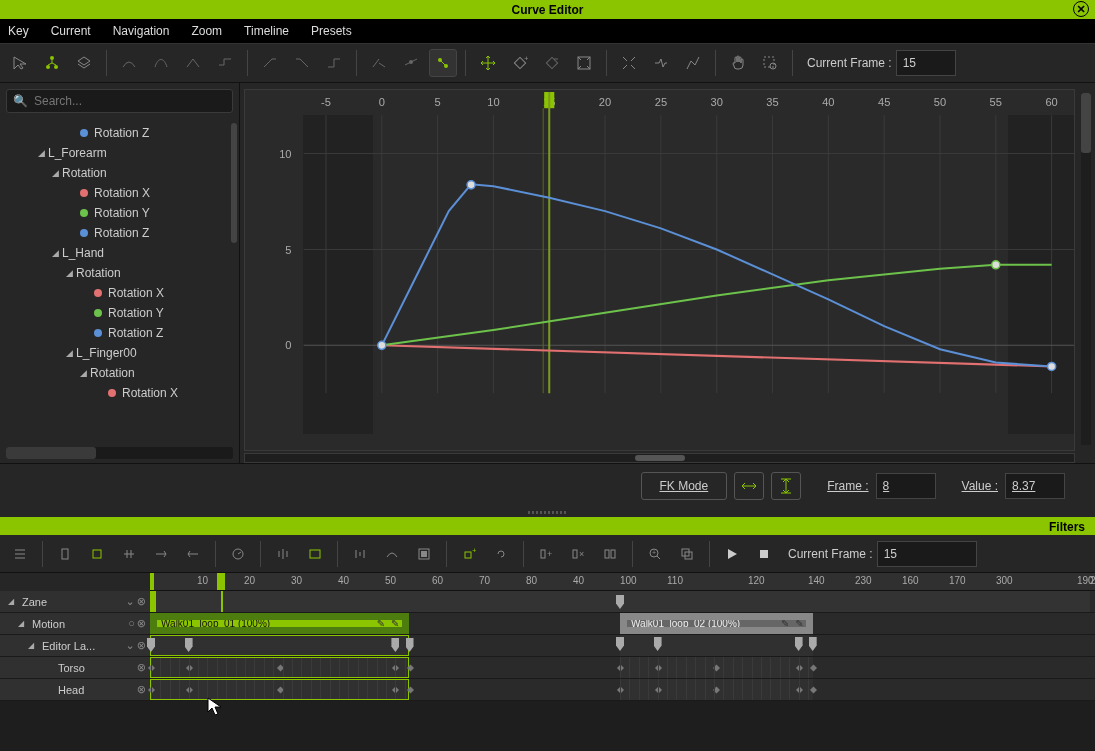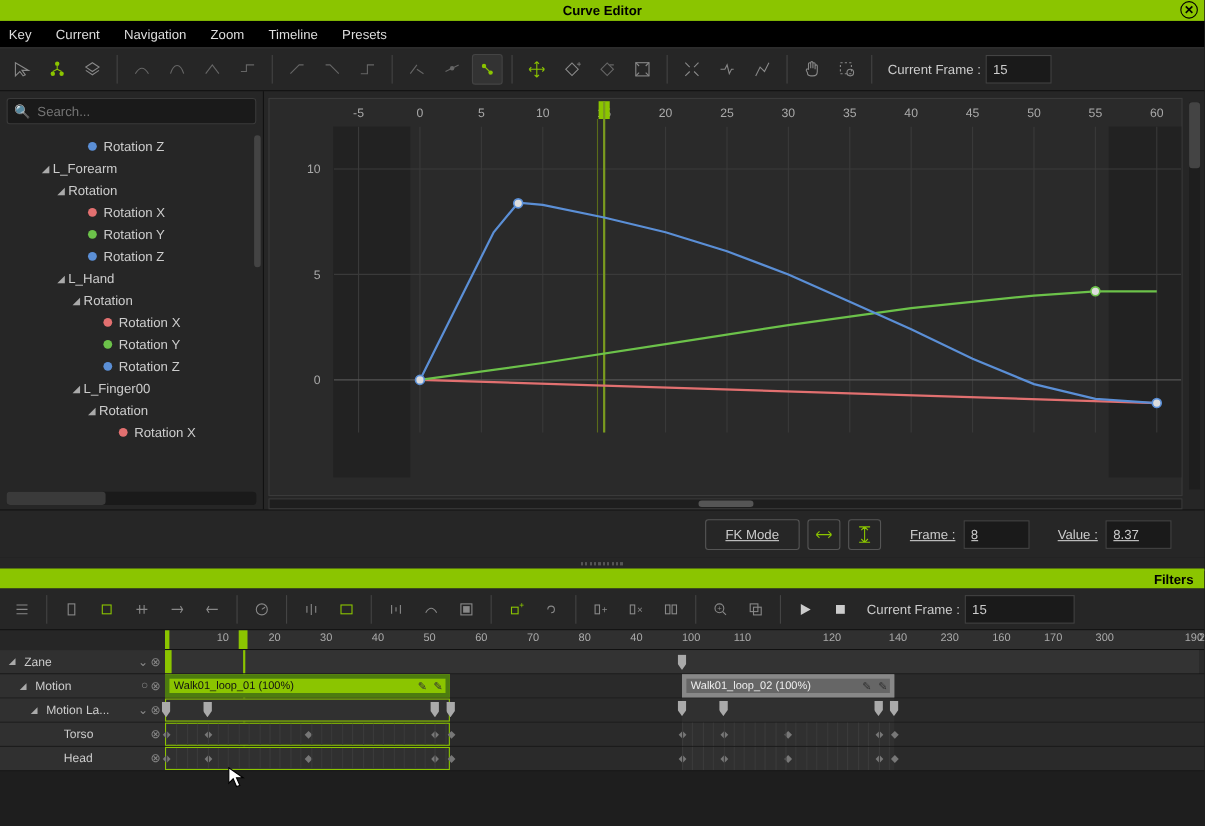--- a/index.html
+++ b/index.html
@@ -165,21 +165,21 @@
   .tl-toolbar{height:38px;background:#262626;display:flex;align-items:center;padding:0 6px;gap:4px;border-bottom:1px solid #111;}
   .timeline{background:#262626;position:relative;}
   .tl-ruler{height:18px;background:#303030;position:relative;margin-left:150px;border-bottom:1px solid #111;font-size:10px;color:#aaa;}
   .tl-ruler .tick{position:absolute;top:2px;}
   .tl-playhead{position:absolute;top:0;bottom:0;width:2px;background:#8bc500;}
   .tl-row{height:22px;display:flex;align-items:center;border-bottom:1px solid #1a1a1a;position:relative;}
   .tl-row .label{width:150px;height:100%;background:#303030;display:flex;align-items:center;padding:0 4px;font-size:11px;color:#ccc;position:relative;}
   .tl-row .label .arrow{width:10px;font-size:8px;color:#aaa;}
   .tl-row .label .icons{position:absolute;right:4px;display:flex;gap:2px;color:#888;font-size:11px;}
   .tl-row .track{flex:1;height:100%;position:relative;background:#2a2a2a;}
-  .clip{position:absolute;top:0;height:100%;border:4px solid #4d7c0f;font-size:10px;color:#111;display:flex;align-items:center;padding:0 4px;overflow:hidden;}
+  .clip{position:absolute;top:0;height:100%;border:7px solid #4d7c0f;font-size:10px;color:#111;display:flex;align-items:center;padding:0 4px;overflow:hidden;}
   .clip.green{background:#8bc500;}
   .clip.gray{background:#666;border-color:#888;color:#eee;}
   .clip .grip{position:absolute;right:2px;display:flex;gap:6px;color:#333;}
   .keyline{position:absolute;top:0;height:100%;background:#303030;}
   .keyline.sel{border:1px solid #8bc500;}
   .mark{position:absolute;top:50%;transform:translateY(-50%);width:5px;height:5px;background:#777;transform:translateY(-50%) rotate(45deg);}
   .marker-w{position:absolute;top:2px;width:8px;height:14px;background:#aaa;clip-path:polygon(0 0,100% 0,100% 60%,50% 100%,0 60%);}
   .cursor-pointer{
     position:absolute;
     width:16px;height:20px;
@@ -690,21 +690,21 @@
             <span class="grip">
               <span>✎</span>
               <span>✎</span>
             </span>
           </div>
         </div>
       </div>
       <div class="tl-row">
         <div class="label">
           <span class="arrow" style="margin-left:24px">◢</span>
-          <span style="margin-left:4px">Motion La...</span>
+          <span style="margin-left:4px">Editor La...</span>
           <span class="icons">
             <span>⌄</span>
             <span>⊗</span>
           </span>
         </div>
         <div class="track">
           <div class="tl-playhead" style="left: 70.5px;"></div>
           <div class="keyline sel" style="left: 0px; width: 258.5px;">
             <div class="marker-w" style="left: -4px;"></div>
             <div class="marker-w" style="left: 33.6px;"></div>

